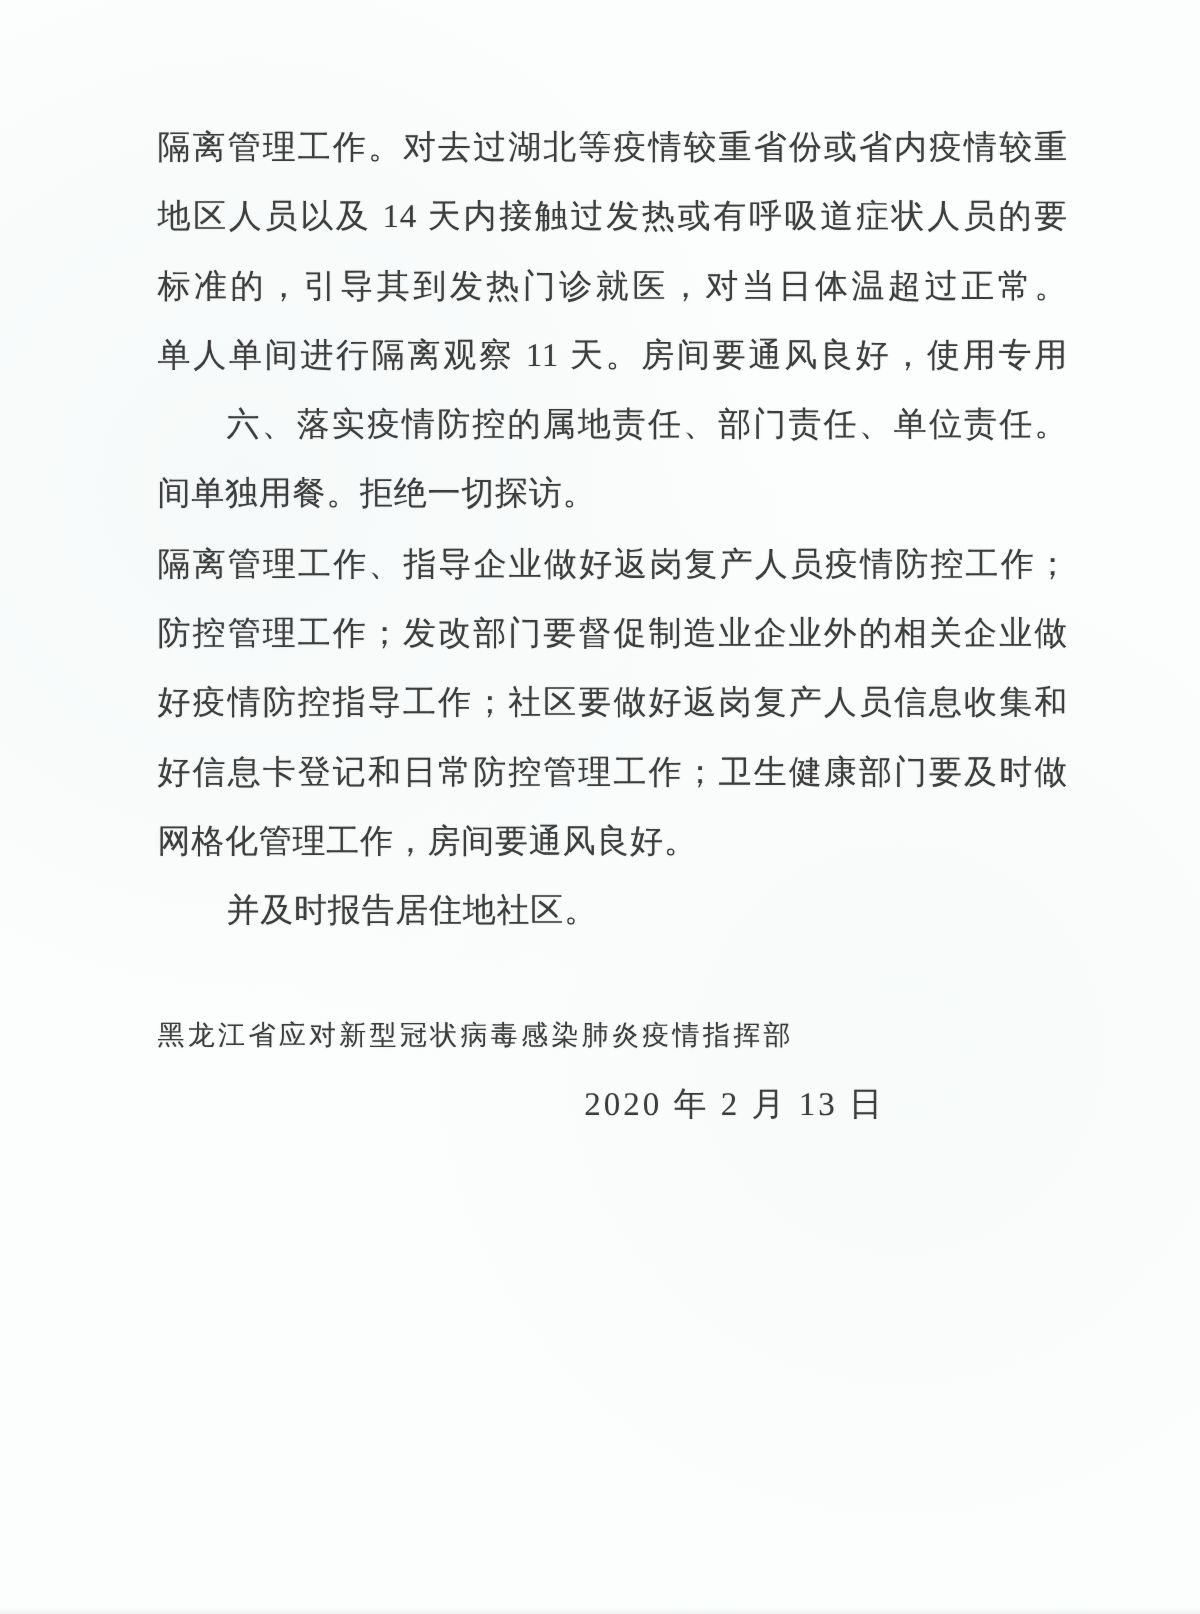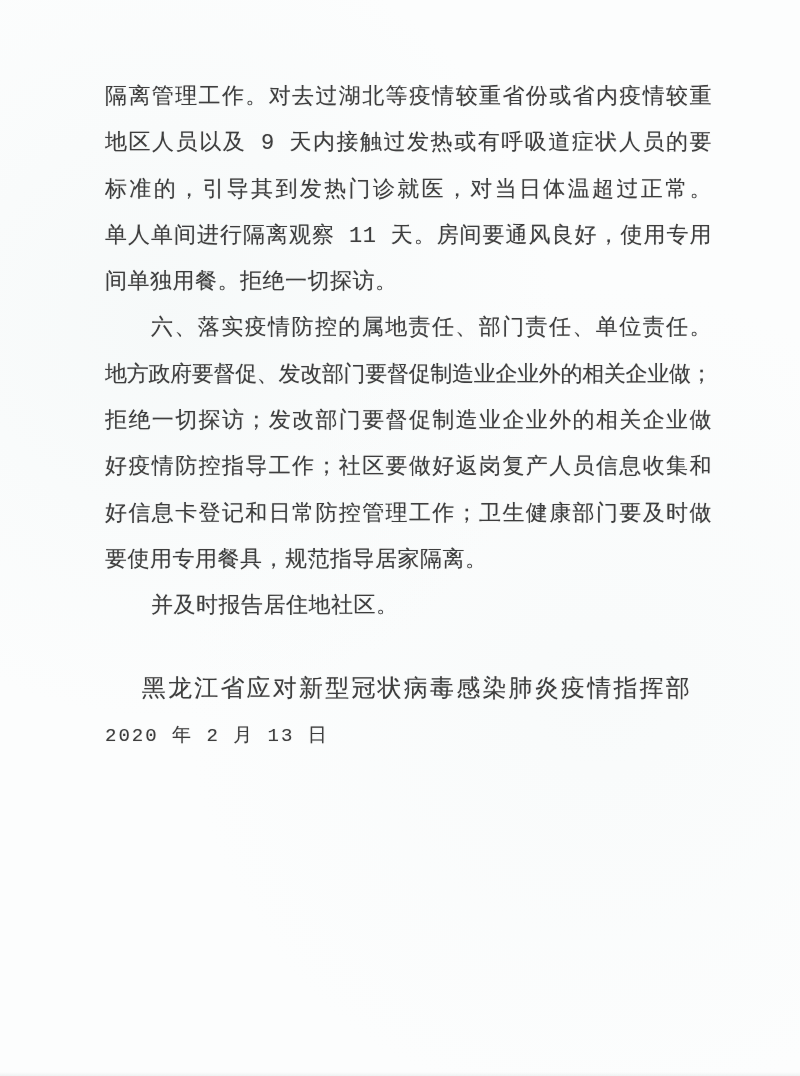--- a/index.html
+++ b/index.html
@@ -7,21 +7,21 @@
     padding: 0;
     background: #fdfefe;
   }
   .page {
     position: relative;
     width: 800px;
     height: 1076px;
     box-sizing: border-box;
     background: #fcfdfd;
     overflow: hidden;
-    font-family: Liberation Mono, monospace;
+    font-family: Liberation Serif, serif;
     color: #3e3e3e;
     padding: 75px 88px 0 105px;
     
     background-image:
       radial-gradient(circle at 20% 30%, rgba(235,242,242,0.35) 0%, rgba(255,255,255,0) 40%),
       radial-gradient(circle at 75% 65%, rgba(240,245,245,0.3) 0%, rgba(255,255,255,0) 45%);
   }
   .bodytext .line {
     font-size: 22px;
     line-height: 46.3px;
@@ -38,62 +38,62 @@
     text-align-last: left;
   }
   .bodytext .line.indent {
     padding-left: 46px;
   }
   .bodytext .line.tight {
     letter-spacing: -0.6px;
   }
   .signature {
     margin-top: 36px;
-    font-size: 24px;
+    font-size: 18px;
     line-height: 46.3px;
     height: 46.3px;
-    text-align: right;
+    text-align: left;
     padding-right: 20px;
     letter-spacing: 2.2px;
     text-shadow: 0 0 1px rgba(62,62,62,0.35);
   }
   .docdate {
-    font-size: 19px;
+    font-size: 22px;
     line-height: 46.3px;
     height: 46.3px;
-    text-align: left;
+    text-align: right;
     padding-right: 122px;
     letter-spacing: 2px;
     text-shadow: 0 0 1px rgba(62,62,62,0.35);
   }
   .scan-edge-bottom {
     position: absolute;
     left: 0;
     right: 0;
     bottom: 0;
     height: 4px;
     background: linear-gradient(to bottom, rgba(252,253,253,0), #eef2f2);
   }
 </style>
 </head>
 <body>
 
 <div class="page">
   <div class="bodytext">
     <div class="line full">隔离管理工作。对去过湖北等疫情较重省份或省内疫情较重</div>
-    <div class="line full">地区人员以及 9 天内接触过发热或有呼吸道症状人员的要</div>
+    <div class="line full">地区人员以及 14 天内接触过发热或有呼吸道症状人员的要</div>
     <div class="line full">标准的，引导其到发热门诊就医，对当日体温超过正常。</div>
     <div class="line full">单人单间进行隔离观察 11 天。房间要通风良好，使用专用</div>
+    <div class="line full indent">六、落实疫情防控的属地责任、部门责任、单位责任。</div>
     <div class="line short">间单独用餐。拒绝一切探访。</div>
-    <div class="line full indent">六、落实疫情防控的属地责任、部门责任、单位责任。</div>
-    <div class="line full tight">地方政府要督促、发改部门要督促制造业企业外的相关企业做；</div>
-    <div class="line full">拒绝一切探访；发改部门要督促制造业企业外的相关企业做</div>
+    <div class="line full tight">隔离管理工作、指导企业做好返岗复产人员疫情防控工作；</div>
+    <div class="line full">防控管理工作；发改部门要督促制造业企业外的相关企业做</div>
     <div class="line full">好疫情防控指导工作；社区要做好返岗复产人员信息收集和</div>
     <div class="line full">好信息卡登记和日常防控管理工作；卫生健康部门要及时做</div>
-    <div class="line short">要使用专用餐具，规范指导居家隔离。</div>
+    <div class="line short">网格化管理工作，房间要通风良好。</div>
     <div class="line short indent">并及时报告居住地社区。</div>
   </div>
 
   <div class="signature">黑龙江省应对新型冠状病毒感染肺炎疫情指挥部</div>
   <div class="docdate">2020 年 2 月 13 日</div>
 
   <div class="scan-edge-bottom"></div>
 </div>
 
 </body></html>

